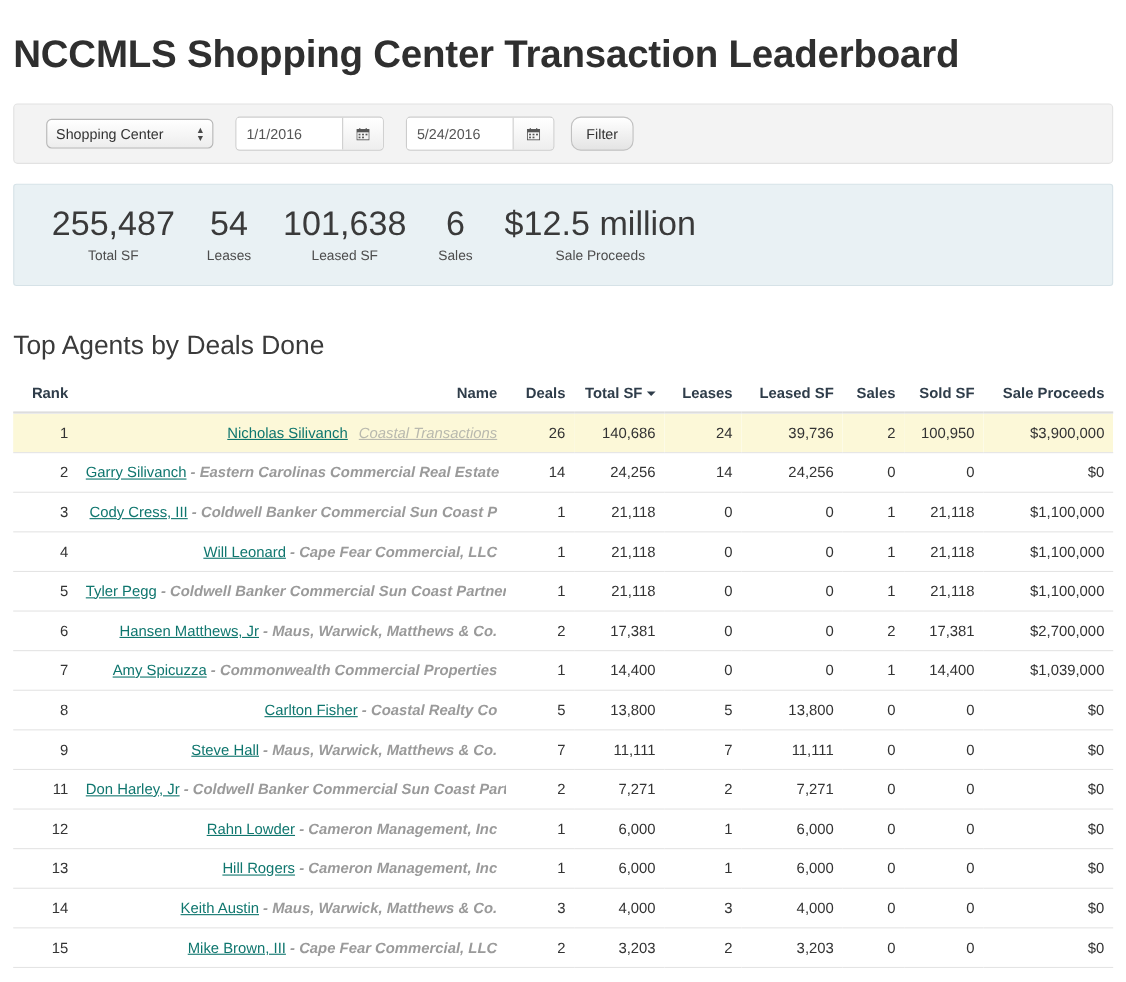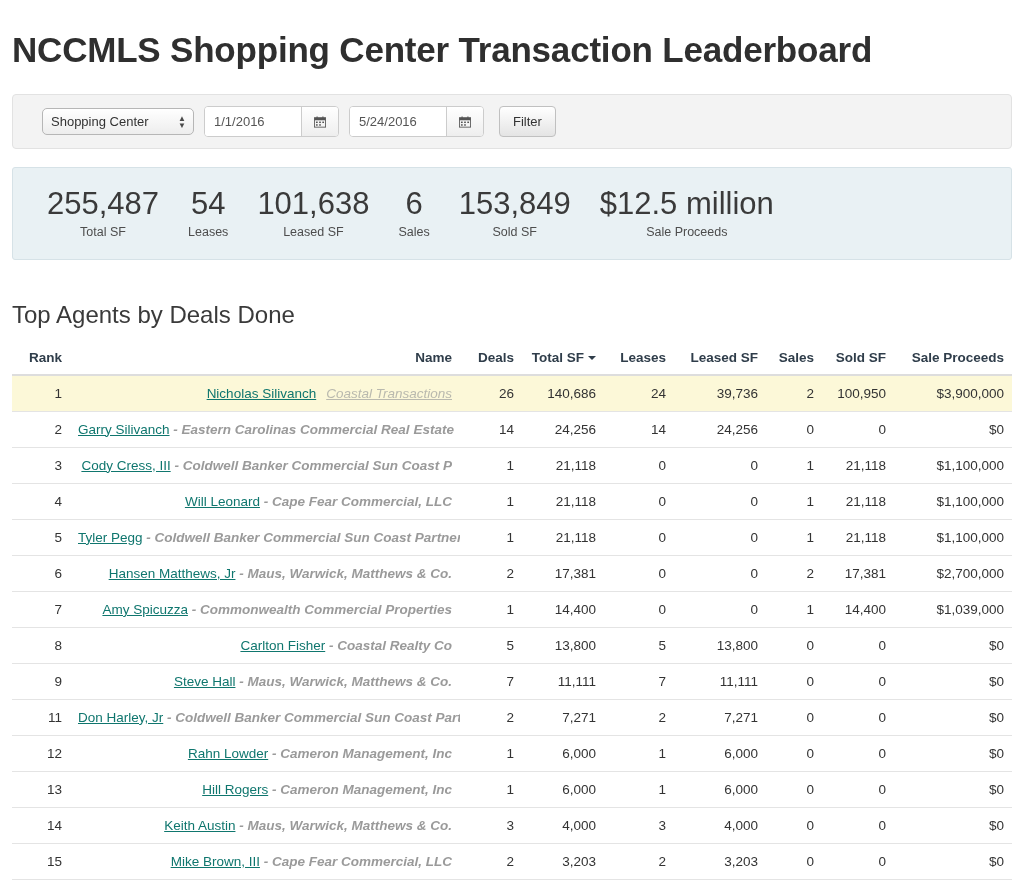--- a/index.html
+++ b/index.html
@@ -51,21 +51,21 @@
     outline: none;
   }
   .sel-arrows {
     position: absolute; right: 8px; top: 50%;
     transform: translateY(-50%);
     font-size: 8px; line-height: 7px; color: #4a4a4a;
     pointer-events: none; text-align: center;
   }
   .date-group {
     display: flex; align-items: stretch;
-    margin-left: 10px;
+    margin-left: 20px;
     height: 31px;
     border: 1px solid #cccccc;
     border-radius: 4px;
     background: #fff;
     overflow: hidden;
   }
   .date-group input {
     border: 0; outline: none;
     width: 96px;
     padding: 0 9px;
@@ -84,21 +84,21 @@
   .cal-ico { width: 12px; height: 12px; display:block; }
   .filter-btn {
     margin-left: 15px;
     height: 31px;
     padding: 0 13px;
     font-family: "Liberation Sans", sans-serif;
     font-size: 13px;
     color: #333;
     background: linear-gradient(#ffffff, #e4e4e4);
     border: 1px solid #c0c0c0;
-    border-radius: 4px;
+    border-radius: 9px;
     cursor: pointer;
   }
 
   
   .stats-panel {
     margin: 18px 12px 0 12px;
     background: #e9f1f4;
     border: 1px solid #d6e2e7;
     border-radius: 3px;
     height: 93px;
@@ -267,24 +267,20 @@
         <div class="stat-value">54</div>
         <div class="stat-label">Leases</div>
       </div>
       <div class="stat">
         <div class="stat-value">101,638</div>
         <div class="stat-label">Leased SF</div>
       </div>
       <div class="stat">
         <div class="stat-value">6</div>
         <div class="stat-label">Sales</div>
-      </div>
-      <div class="stat">
-        <div class="stat-value">153,849</div>
-        <div class="stat-label">Sold SF</div>
       </div>
       <div class="stat">
         <div class="stat-value">$12.5 million</div>
         <div class="stat-label">Sale Proceeds</div>
       </div>
     </div>
 
   <h2 class="section-title">Top Agents by Deals Done</h2>
 
   <div class="table-wrap">

